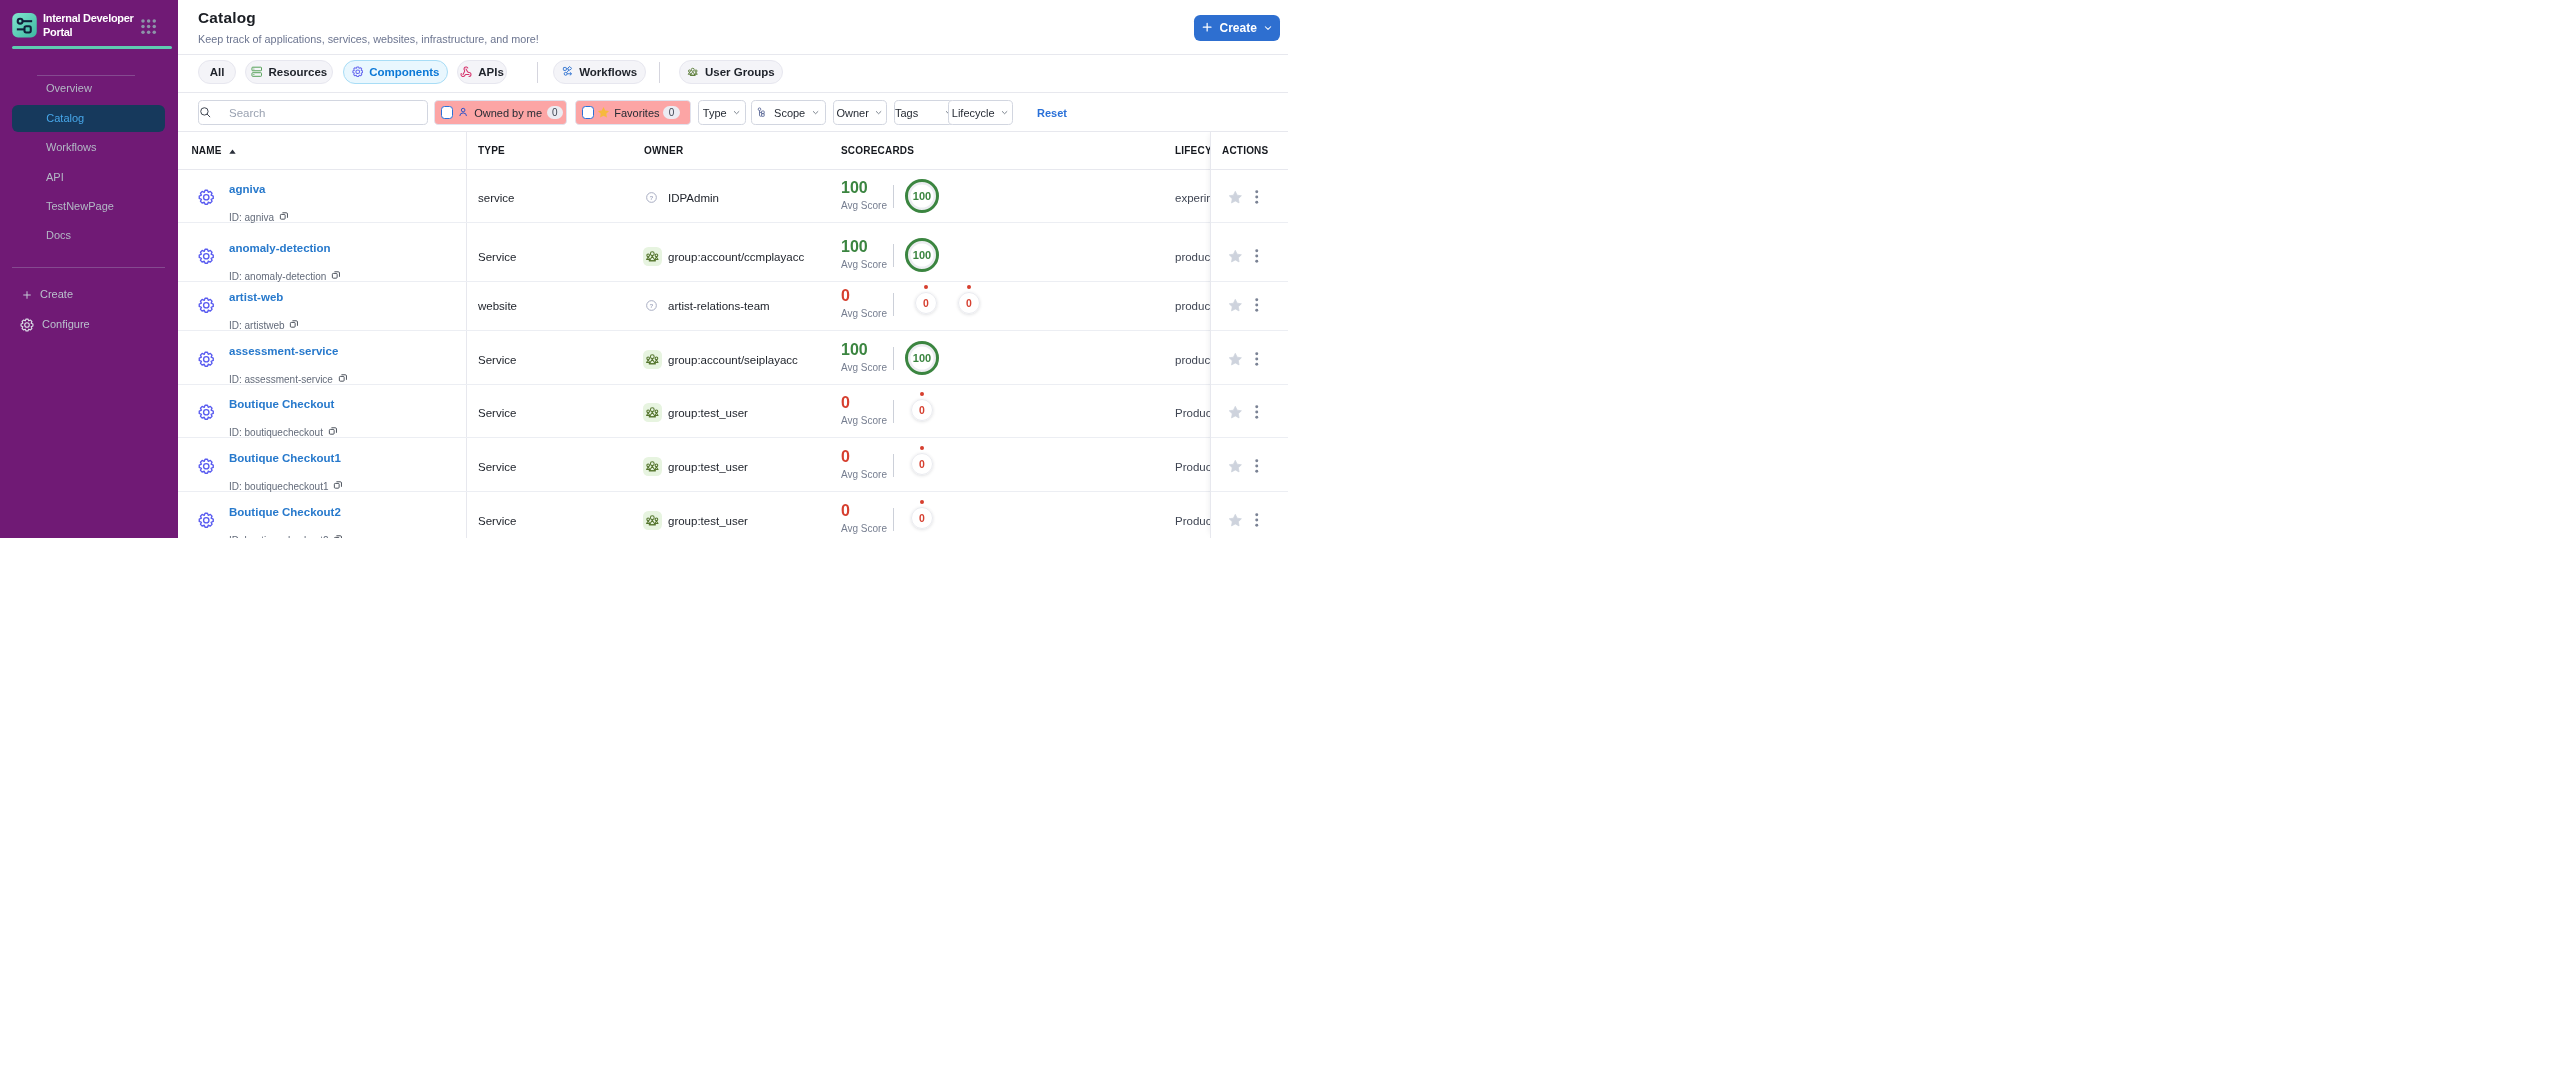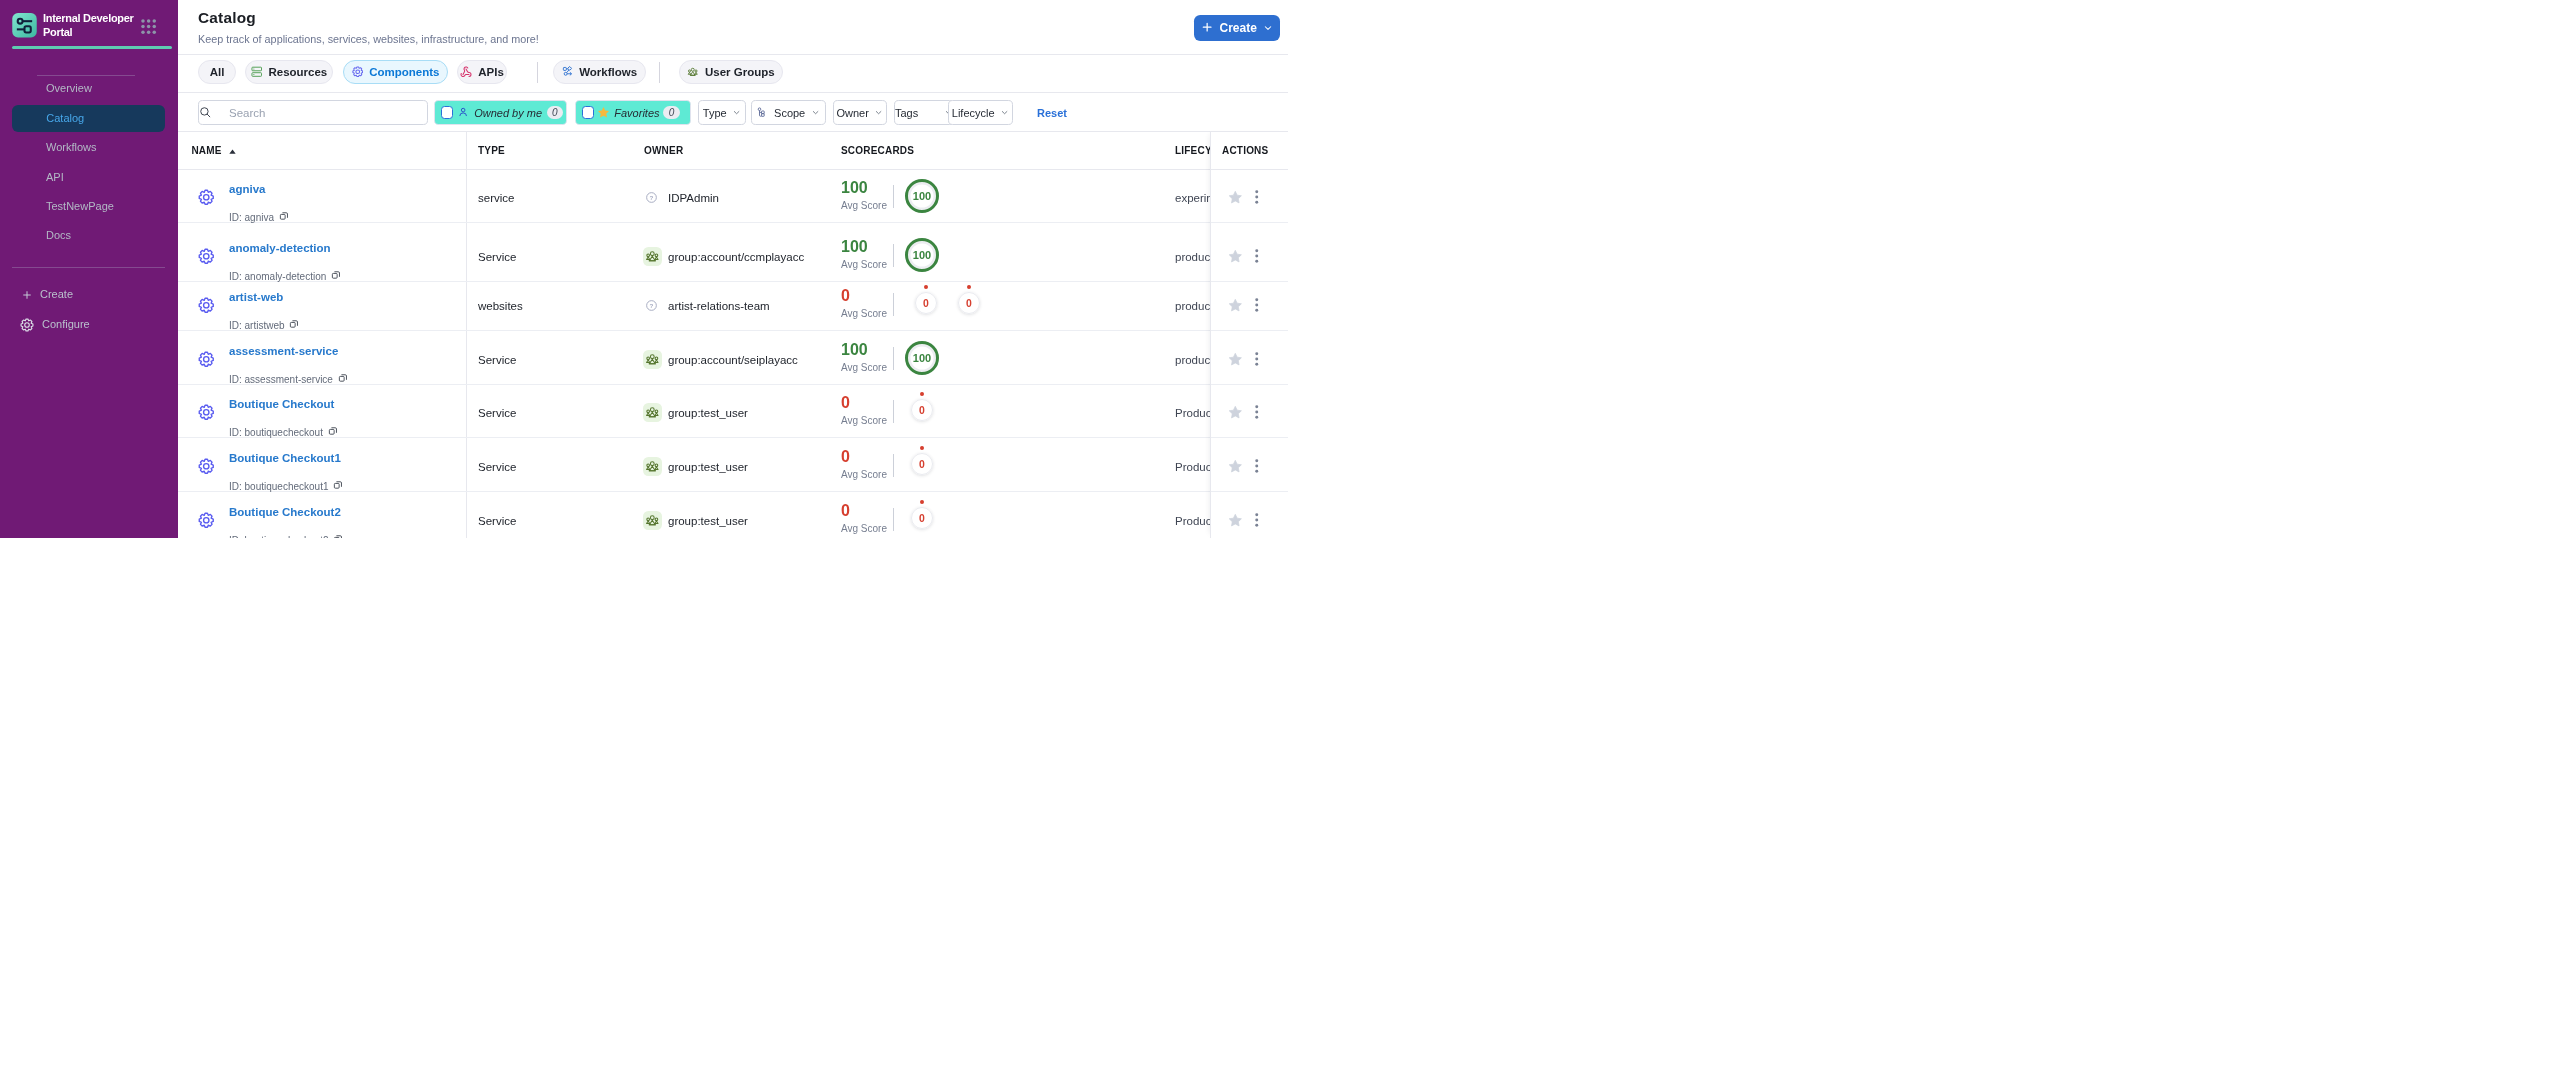--- a/index.html
+++ b/index.html
@@ -77,21 +77,21 @@
 #h1 { position:absolute; left:20px; top:8px; font-size:15.4px; font-weight:700; color:#1b1e24; letter-spacing:0.2px; line-height:20px; }
 #sub { position:absolute; left:20px; top:32px; font-size:10.8px; color:#6c7590; line-height:15.4px; }
 #createbtn { position:absolute; left:1016px; top:14.6px; width:86px; height:26px; background:#2e6fd0; border-radius:6.2px; display:flex; align-items:center; justify-content:center; gap:6.2px; color:#fff; font-size:12px; font-weight:600; }
 .hr { position:absolute; left:0; width:1110px; height:0.8px; background:#e7e8ee; }
 
 .chip { position:absolute; top:60px; height:23.5px; border-radius:12.3px; background:#f4f4f8; border:0.8px solid #e7e7ef; display:flex; align-items:center; justify-content:center; gap:6.2px; font-size:11.5px; font-weight:600; color:#1e222a; }
 .chip.sel { background:#e9f7fe; border:0.8px solid #a8ddf6; color:#0b78d6; }
 .vsep { position:absolute; top:62px; height:21px; width:0.8px; background:#d5d5de; }
 
 .fbox { position:absolute; top:100px; height:25px; border-radius:4.6px; background:#fff; border:0.8px solid #d2d6e0; display:flex; align-items:center; }
-.fgray { background:#5eead4; border:0.8px solid #e0e3ee;font-style:italic; }
+.fgray { background:#fca5a5; border:0.8px solid #e0e3ee; }
 .cbx { width:11.5px; height:12.3px; border:1.5px solid #2970d8; border-radius:3.5px; background:#fff; }
 .badge0 { background:#ececf2; border-radius:7px; font-size:10px; color:#3f4653; padding:0px 5.4px; line-height:13px; }
 .ftxt { font-size:11px; color:#262b34; white-space:nowrap; }
 #reset { position:absolute; left:859px; top:108px; font-size:11px; line-height:11.5px; font-weight:700; color:#2970d8; }
 
 .th { position:absolute; top:146px; font-size:10px; line-height:10px; font-weight:700; color:#16191f; letter-spacing:0.2px; }
 .vline { position:absolute; top:131px; height:407px; width:0.8px; background:#e7e8ee; }
 .row { position:absolute; left:0; width:1110px; height:54px; border-bottom:0.8px solid #eceef3; }
 .rgear { position:absolute; left:20px; top:19.6px; }
 .ncell { position:absolute; left:51px; top:13px; }
@@ -355,21 +355,21 @@
             <path d="M9.05,4.89 L10.30,1.84 L13.70,1.84 L14.95,4.89 L14.95,4.89 L17.98,3.61 L20.39,6.02 L19.11,9.05 L19.11,9.05 L22.16,10.30 L22.16,13.70 L19.11,14.95 L19.11,14.95 L20.39,17.98 L17.98,20.39 L14.95,19.11 L14.95,19.11 L13.70,22.16 L10.30,22.16 L9.05,19.11 L9.05,19.11 L6.02,20.39 L3.61,17.98 L4.89,14.95 L4.89,14.95 L1.84,13.70 L1.84,10.30 L4.89,9.05 L4.89,9.05 L3.61,6.02 L6.02,3.61 L9.05,4.89 Z" stroke="#5a5cf0" stroke-width="2" stroke-linejoin="round"></path>
             <circle cx="12" cy="12" r="3.9" stroke="#5a5cf0" stroke-width="2"></circle>
           </svg></span>
   <div class="ncell">
           <div class="nname">artist-web</div>
           <div class="nid">ID: artistweb <span class="cpy"><svg width="10" height="10" viewBox="0 0 22 22" fill="none">
                 <rect x="3" y="7.5" width="10.5" height="10.5" rx="2" stroke="#3e4450" stroke-width="2"></rect>
                 <path d="M7.5 3.9 H16 A2.6 2.6 0 0 1 18.6 6.5 V15" stroke="#3e4450" stroke-width="2"></path>
               </svg></span></div>
         </div>
-  <div class="tcell">websites</div>
+  <div class="tcell">website</div>
   <span class="qwrap"><svg width="11" height="11" viewBox="0 0 24 24" fill="none">
             <circle cx="12" cy="12" r="10.6" stroke="#a6abc1" stroke-width="2.1"></circle>
             <text x="12" y="16.6" font-family="Liberation Sans, sans-serif" font-size="13.5" font-weight="700" fill="#a6abc1" text-anchor="middle">?</text>
           </svg></span>
   <div class="ocell">artist-relations-team</div>
   <div class="sc-num red">0</div>
   <div class="sc-lbl">Avg Score</div>
   <div class="sc-sep"></div>
   <div class="c0" style="left:737px">
           <i></i>

